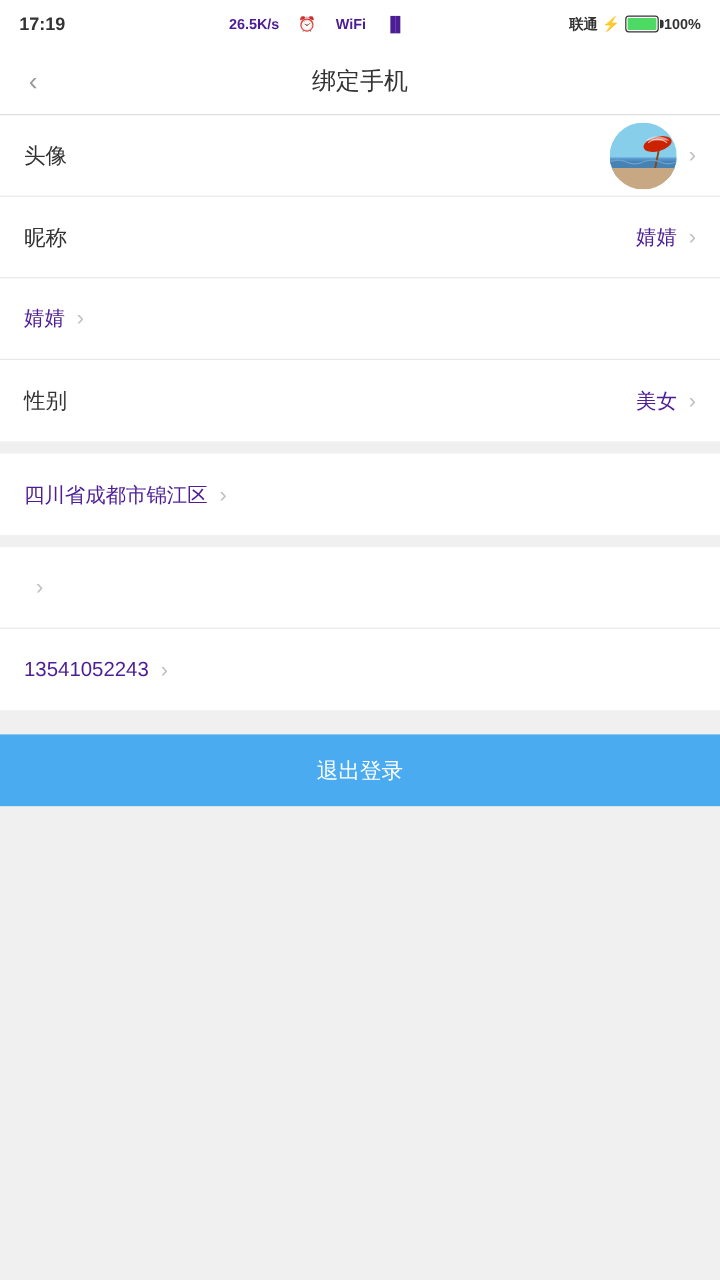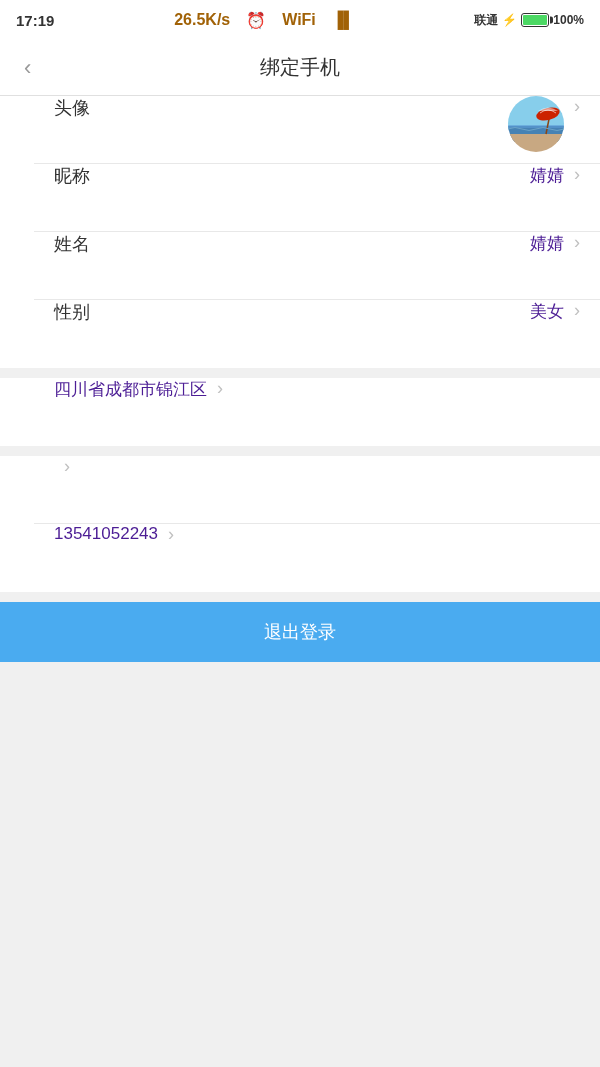--- a/index.html
+++ b/index.html
@@ -18,21 +18,21 @@
       height: 40px;
       display: flex;
       align-items: center;
       justify-content: space-between;
       padding: 0 16px;
       font-size: 14px;
       font-weight: 600;
       color: #333;
     }
     .status-bar-left { font-size: 15px; font-weight: 700; text-align: right; }
-    .status-bar-center { display: flex; align-items: center; gap: 16px; font-size: 16px; color: #a16207; }
+    .status-bar-center { display: flex; align-items: center; gap: 16px; font-size: 12px; color: #4c1d95; }
     .status-bar-right { display: flex; align-items: center; gap: 4px; font-size: 12px; color: #333; }
     .battery {
       width: 28px; height: 14px;
       border: 1.5px solid #333;
       border-radius: 3px;
       position: relative;
       display: inline-flex;
       align-items: center;
       padding: 1px;
     }
@@ -82,26 +82,26 @@
       height: 10px;
       background: #f0f0f0;
     }
 
     
     .list-section {
       background: #fff;
     }
     .list-item {
       display: flex;
+      align-items: center;
       padding: 0 20px;
       min-height: 68px;
       border-bottom: 1px solid #e8e8e8;
       cursor: pointer;
       position: relative;
-      margin-left: 34px;
     }
     .list-item:last-child {
       border-bottom: none;
     }
     .item-label {
       font-size: 18px;
       color: #333;
       flex: 1;
     }
     .item-value {
@@ -119,20 +119,21 @@
     .avatar-container {
       width: 56px;
       height: 56px;
       border-radius: 50%;
       overflow: hidden;
       margin-right: 10px;
     }
 
     
     .logout-section {
+      margin-top: 10px;
       background: #fef9c3;
     }
     .logout-btn {
       width: 100%;
       height: 60px;
       background: #4AABF0;
       border: none;
       font-size: 18px;
       color: #fff;
       cursor: pointer;
@@ -200,21 +201,20 @@
     <span class="chevron">›</span>
   </div>
 
   <div class="list-item">
     <span class="item-label">昵称</span>
     <span class="item-value">婧婧</span>
     <span class="chevron">›</span>
   </div>
 
   <div class="list-item">
-    <span class="item-label">姓名</span>
     <span class="item-value">婧婧</span>
     <span class="chevron">›</span>
   </div>
 
   <div class="list-item">
     <span class="item-label">性别</span>
     <span class="item-value">美女</span>
     <span class="chevron">›</span>
   </div>
 </div>

